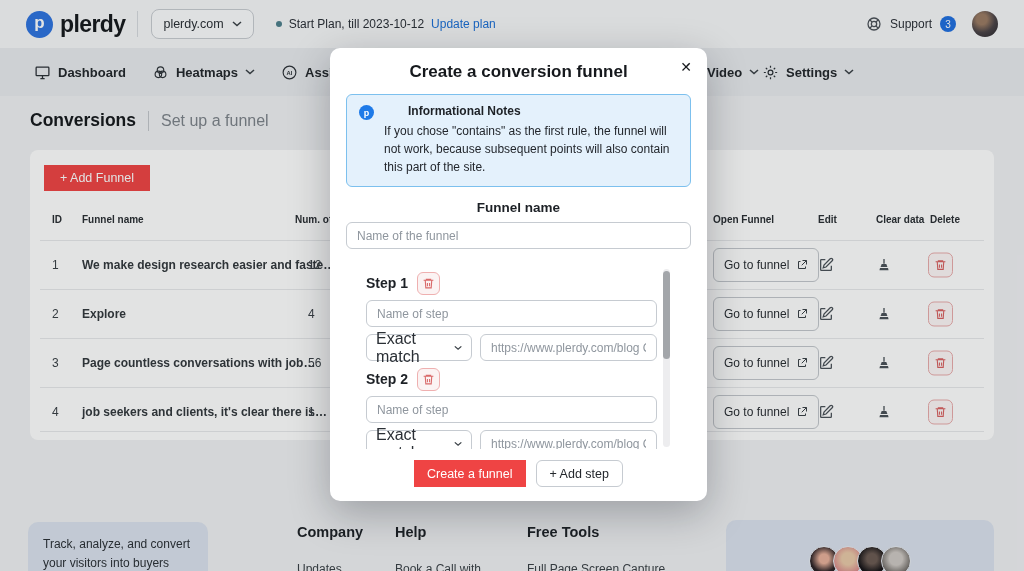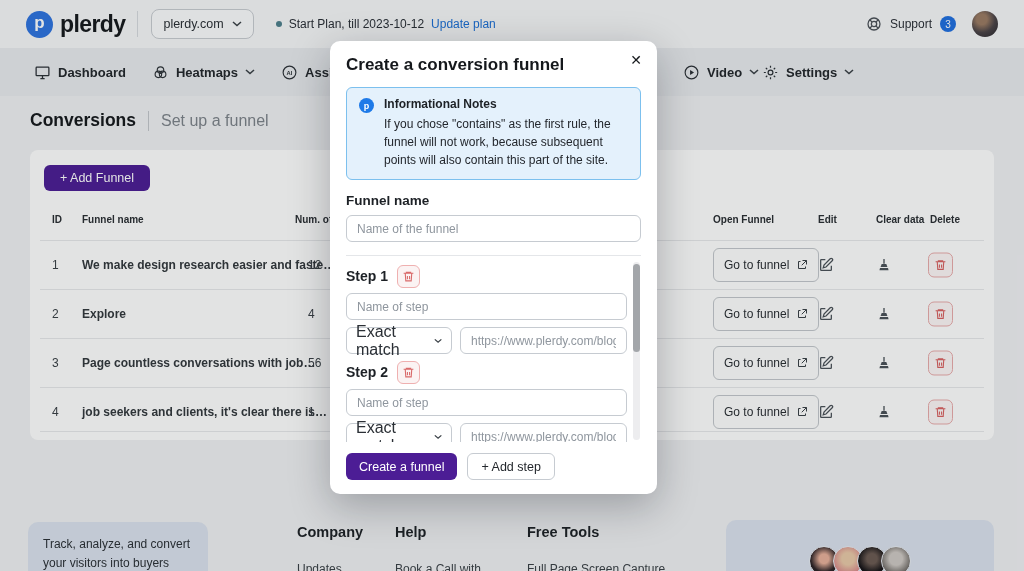--- a/index.html
+++ b/index.html
@@ -41,22 +41,22 @@
   .nav-settings { position:absolute; left:762px; top:0; height:48px; display:flex; align-items:center; }
 
   
   .page-heading { position:absolute; left:30px; top:110px; display:flex; align-items:center; z-index:1; }
   .page-title { font-size:17.5px; font-weight:bold; color:#15181c; }
   .ph-div { width:1px; height:20px; background:#c3c7cb; margin:0 12px; }
   .page-subtitle { font-size:16px; color:#7d838a; }
 
   .card { position:absolute; left:30px; top:150px; width:964px; height:290px; background:#fff;
     border-radius:8px; z-index:1; }
-  .btn-primary { display:inline-flex; align-items:center; justify-content:center; gap:6px; background:#4c1d95; color:#fff;
-    border:none; border-radius:6px; font-size:12.5px; font-family:inherit; cursor:pointer; }
+  .btn-primary { display:inline-flex; align-items:center; justify-content:center; gap:6px; background:#ef4444; color:#fff;
+    border:none; border-radius:0; font-size:12.5px; font-family:inherit; cursor:pointer; }
   .add-funnel { position:absolute; left:14px; top:15px; height:26px; padding:0 16px; }
   .thead { position:absolute; left:0; top:64px; width:964px; height:26px; font-size:10px; font-weight:bold; color:#2a2e33; }
   .thead span, .trow .cell { position:absolute; white-space:nowrap; }
   .c-id{left:22px;} .c-name{left:52px;} .c-num{left:265px;} .c-open{left:683px;} .c-edit{left:788px;} .c-clear{left:846px;} .c-del{left:900px;}
   .trow { position:absolute; left:0; width:964px; height:49px; }
   .trow::before { content:""; position:absolute; left:10px; right:10px; top:0; height:1px; background:#e7e9eb; }
   .row-bottom-line { position:absolute; left:10px; right:10px; bottom:4px; height:1px; background:#e7e9eb; }
   .cell { top:50%; transform:translateY(-50%); font-size:12px; color:#3a4046; }
   .cell-name { font-weight:bold; color:#33383d; left:52px; }
   .cell-num { left:278px; }
@@ -82,29 +82,29 @@
   .promo-right-text { font-size:12.5px; color:#23272c; }
   .f-avatars { display:flex; justify-content:center; margin-top:9px; }
   .f-avatar { width:30px; height:30px; border-radius:50%; margin:0 -3px; border:1px solid #e8ecf3; }
   .fa1{background:radial-gradient(circle at 50% 42%, #e8b09a 22%, #2b2125 62%);}
   .fa2{background:radial-gradient(circle at 50% 42%, #e9c9a8 28%, #d98c8c 70%);}
   .fa3{background:radial-gradient(circle at 50% 42%, #6b5a52 24%, #171417 64%);}
   .fa4{background:radial-gradient(circle at 50% 42%, #cfc9c4 30%, #6f6a66 72%);}
 
   
   .dim { position:absolute; inset:0; background:rgba(18,22,28,0.12); z-index:5; }
-  .modal { position:absolute; left:330px; top:41px; width:327px; height:453px; background:#fff; border-radius:10px;
-    box-shadow:0 12px 40px rgba(10,15,25,0.28); z-index:10; display:flex; flex-direction:column; padding:14px 16px 14px; }
+  .modal { position:absolute; left:330px; top:48px; width:377px; height:453px; background:#fff; border-radius:10px;
+    box-shadow:0 12px 40px rgba(10,15,25,0.28); z-index:10; display:flex; flex-direction:column; padding:14px 16px 14px;align-items:center; }
   .modal-title { font-size:17px; font-weight:bold; color:#15181c; }
   .modal-close { position:absolute; right:10px; top:8px; width:22px; height:22px; background:none; border:none;
     font-size:14px; color:#15181c; cursor:pointer; }
   .note-box { margin-top:12px; display:flex; gap:10px; background:#e4f1fc; border:1px solid #7cc0ee; border-radius:6px; padding:9px 12px 10px; }
   .note-icon { width:15px; height:15px; border-radius:50%; background:#1e7ae8; color:#fff; flex:0 0 auto; margin-top:1px;
     display:flex; align-items:center; justify-content:center; font-size:9px; font-weight:bold; }
-  .note-title { font-size:12px; font-weight:bold; color:#1d2126; }
+  .note-title { font-size:12px; font-weight:bold; color:#1d2126;margin-left:24px; }
   .note-body { font-size:12px; line-height:1.5; color:#23272d; margin-top:4px; }
   .field-label { font-size:13.5px; font-weight:bold; color:#1d2126; margin-top:13px; }
   .tinput { width:100%; height:27px; border:1px solid #c6cbd1; border-radius:6px; padding:0 10px;
     font-size:12px; font-family:inherit; color:#2a2f35; background:#fff; }
   .tinput::placeholder { color:#8f969e; }
   .mt7 { margin-top:7px; }
   .m-div { height:1px; background:#e4e6e9; margin-top:13px; }
   .steps-area { position:relative; flex:1; overflow:hidden; padding:9px 14px 0 0; }
   .sb-track { position:absolute; right:1px; top:6px; bottom:2px; width:7px; background:#ededef; border-radius:4px; }
   .sb-thumb { position:absolute; right:1px; top:8px; width:7px; height:88px; background:#a3a6aa; border-radius:4px; cursor:grab; }

